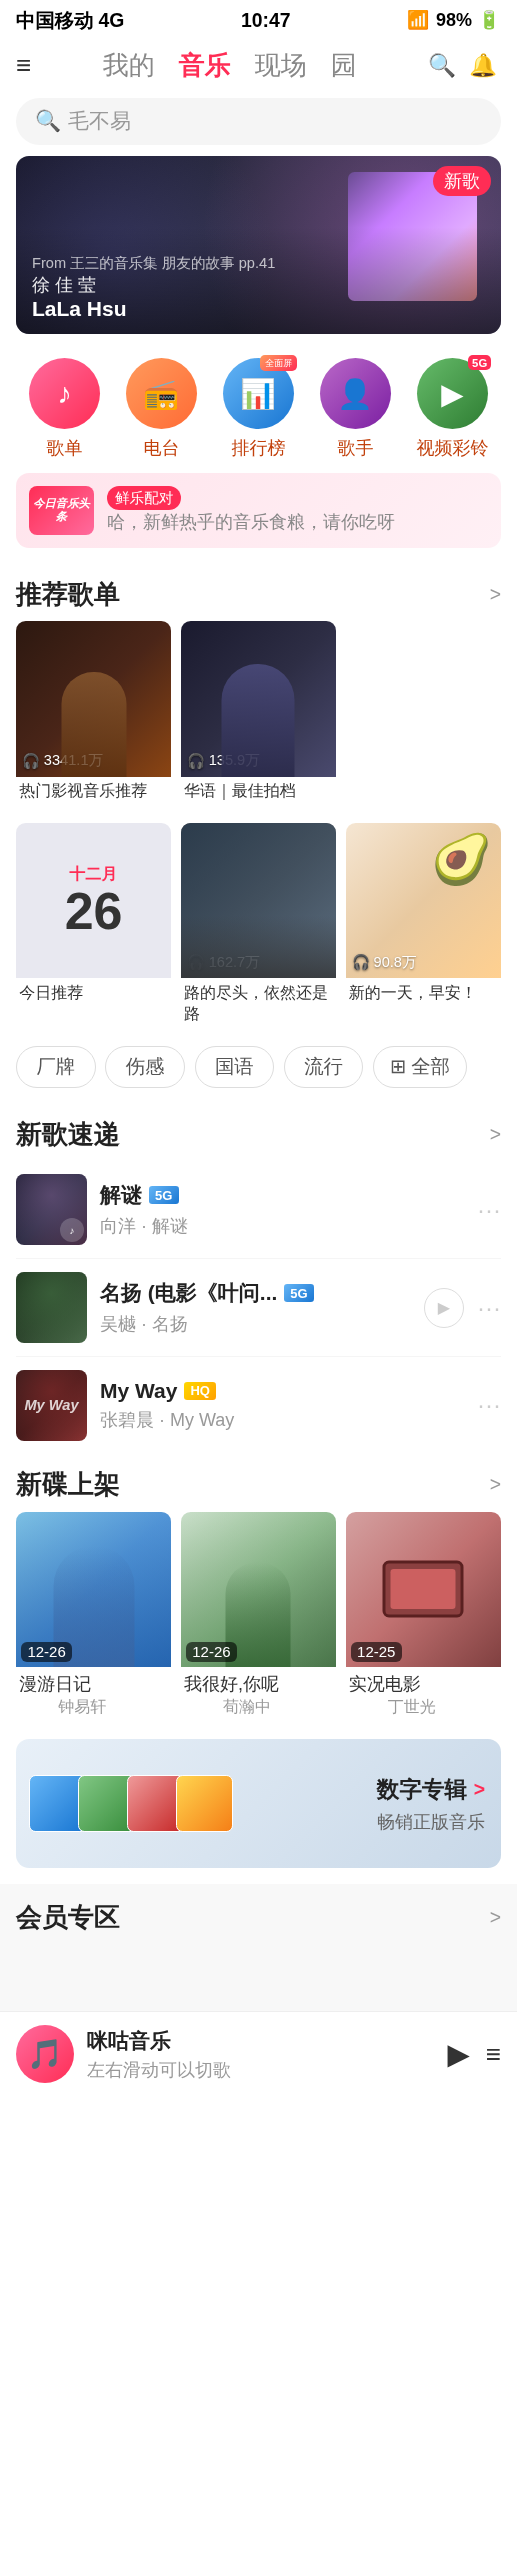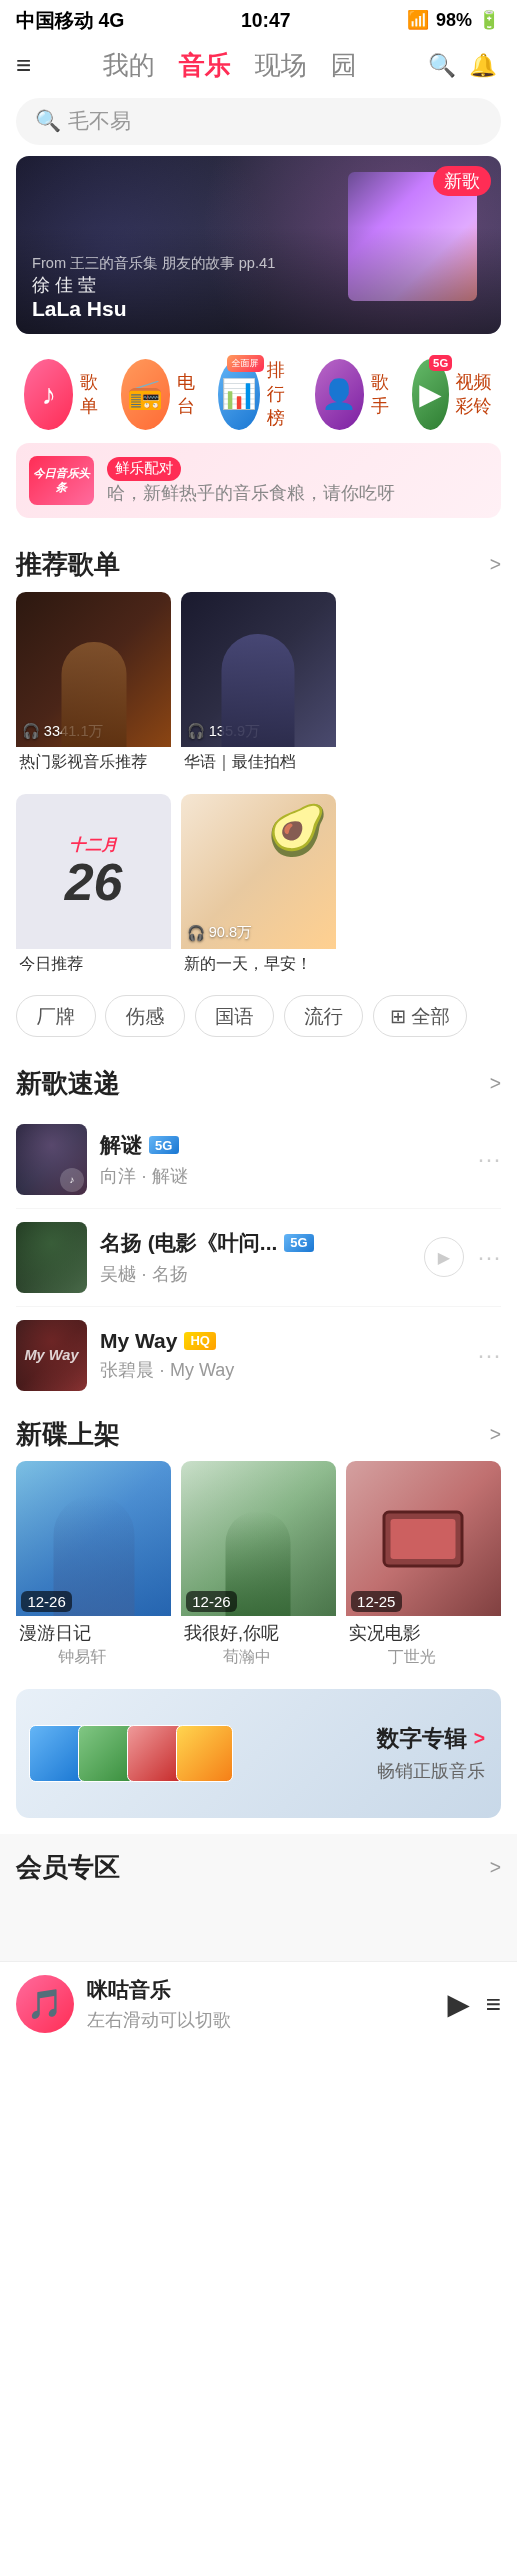--- a/index.html
+++ b/index.html
@@ -127,20 +127,21 @@
     }
 
     
     .icon-grid {
       display: flex;
       justify-content: space-around;
       padding: 8px 16px 13px;
     }
     .icon-item {
       display: flex;
+      flex-direction: column;
       align-items: center;
       gap: 6.5px;
       width: 81px;
     }
     .icon-circle {
       width: 71px;
       height: 71px;
       border-radius: 50%;
       display: flex;
       align-items: center;
@@ -595,25 +596,37 @@
         <span>🎧</span>
         <span>135.9万</span>
       </div>
     </div>
     <div class="playlist-name">华语｜最佳拍档</div>
   </div>
 </div>
 
 <div class="playlist-grid playlist-row-2">
   <div class="playlist-card">
-    <div class="playlist-thumb" style="background:#e8e8f0;flex-direction:column;align-items:center;justify-content:center;font-style:italic;">
+    <div class="playlist-thumb" style="background:#e8e8f0;flex-direction:column;align-items:center;justify-content:center;">
       <div style="color:#FF2D55;font-size:16px;font-weight:600;">十二月</div>
       <div style="color:#333;font-size:52px;font-weight:700;line-height:1;">26</div>
     </div>
     <div class="playlist-name">今日推荐</div>
+  </div>
+  <div class="playlist-card">
+    <div class="playlist-thumb card2-thumb">
+      <div style="position:absolute;inset:0;background:linear-gradient(135deg,rgba(40,60,80,0.8),rgba(80,100,120,0.6));"></div>
+
+      <div style="position:absolute;bottom:0;left:0;right:0;height:40%;background:linear-gradient(to top,rgba(50,50,50,0.8),transparent);"></div>
+      <div class="playlist-count">
+        <span>🎧</span>
+        <span>162.7万</span>
+      </div>
+    </div>
+    <div class="playlist-name">路的尽头，依然还是路</div>
   </div>
   <div class="playlist-card">
     <div class="playlist-thumb card3-thumb">
 
       <div style="position:absolute;top:8px;right:8px;font-size:49px;">🥑</div>
       <div class="playlist-count">
         <span>🎧</span>
         <span>90.8万</span>
       </div>
     </div>

